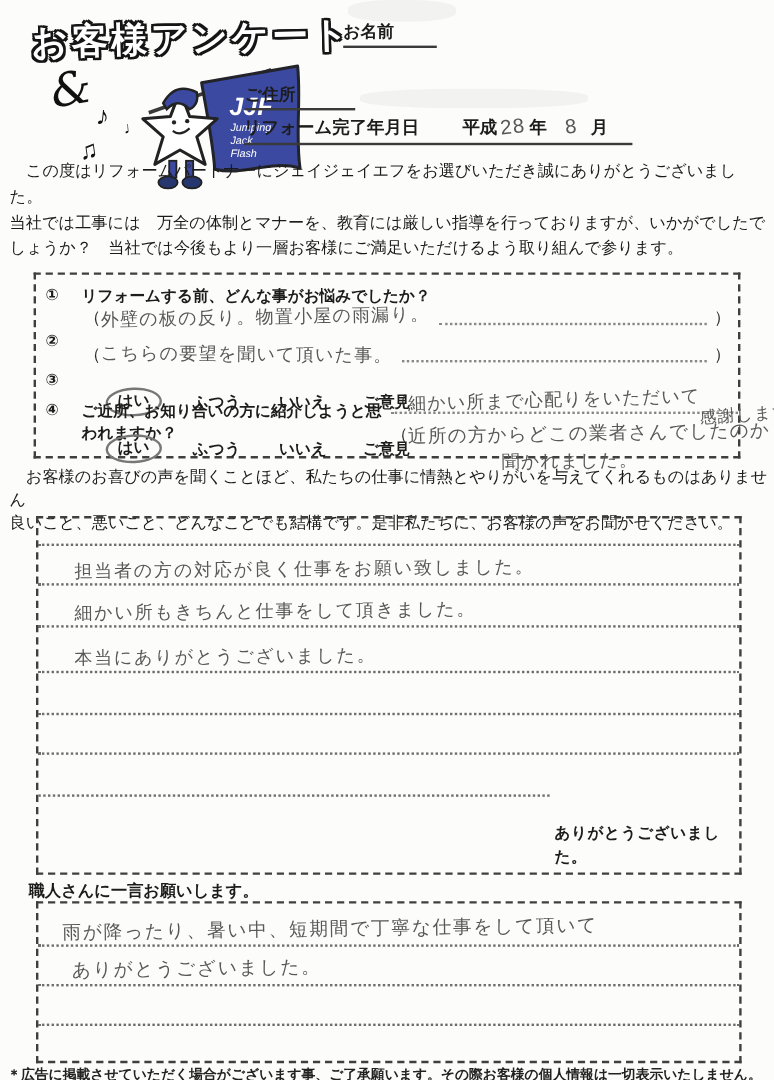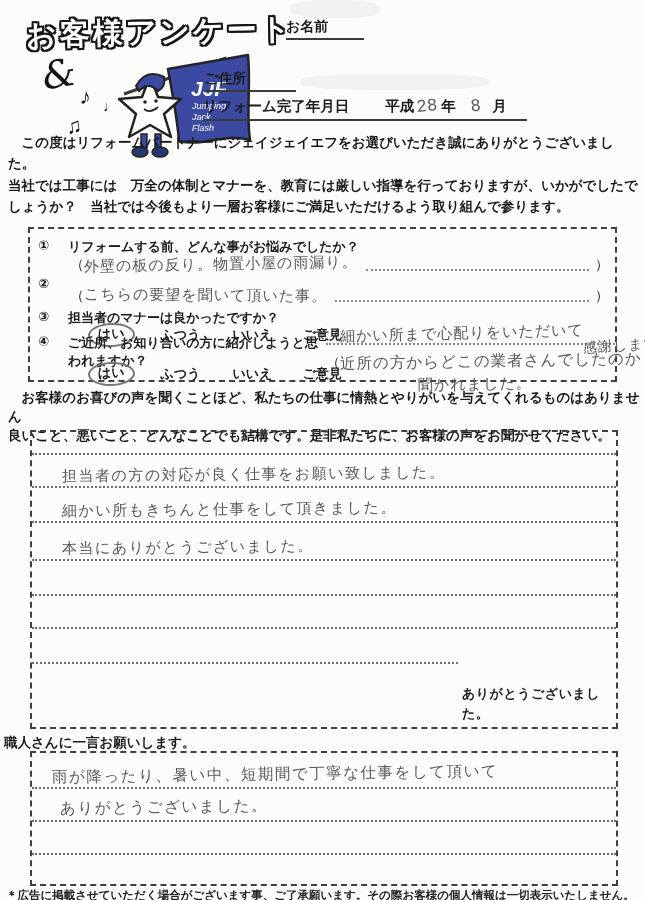--- a/index.html
+++ b/index.html
@@ -21,21 +21,21 @@
   .hfield{position:absolute;border-bottom:2px solid #3a3a3a;font-size:14px;font-weight:bold;padding-bottom:2px;}
   .namef{left:286px;top:18px;width:78px;}
   .addrf{left:204px;top:70px;width:92px;}
   .smudge{position:absolute;background:rgba(120,120,110,0.07);border-radius:40%;}
   .daterow{position:absolute;left:203px;top:96px;width:324px;border-bottom:2px solid #3a3a3a;
     display:flex;align-items:baseline;font-size:14.5px;font-weight:bold;padding-bottom:3px;}
   .daterow .gap{width:36px;}
   .handdigit{font-size:17px;font-weight:normal;color:#555;transform:rotate(-6deg);margin:0 3px;letter-spacing:1px;}
 
   
-  .para{position:absolute;left:8px;width:632px;font-size:13.5px;font-weight:700;line-height:1.58;color:#1b1b1b;}
+  .para{position:absolute;left:8px;width:632px;font-size:13.5px;font-weight:400;line-height:1.58;color:#1b1b1b;}
   .intro{top:132px;}
   .voiceintro{top:389px;line-height:1.4;}
 
   
   .qbox{position:absolute;left:28px;top:227px;width:585px;height:151px;border:2px dashed #3f3f3f;font-size:13px;font-weight:bold;}
   .qrow{position:absolute;display:flex;}
   .qnum{width:30px;padding-left:8px;}
   .hand{color:#585858;font-weight:normal;letter-spacing:1px;white-space:nowrap;}
   .ansrow{position:absolute;left:40px;right:6px;display:flex;align-items:flex-end;font-weight:normal;}
   .paren{font-weight:normal;color:#2a2a2a;font-size:14px;}
@@ -53,21 +53,21 @@
 
   
   .vbox{position:absolute;left:30px;top:430px;width:584px;height:295px;border:2px dashed #3f3f3f;}
   .vrow{border-bottom:2px dotted #6e6e6e;display:flex;align-items:flex-end;padding:0 0 2px 30px;box-sizing:border-box;}
   .vrow .hand{font-size:15px;letter-spacing:1.5px;transform:rotate(-0.6deg);}
   .r1{height:23px;}.r2{height:33px;}.r3{height:35px;}.r4{height:35px;}.r5{height:38px;text-align:right;}
   .r6{height:35px;}.r7{height:33px;}.r8{height:35px;width:73%;}
   .thanks{position:absolute;right:6px;bottom:3px;width:148px;font-size:13px;font-weight:bold;line-height:1.55;letter-spacing:0.5px;}
 
   
-  .crafthead{position:absolute;left:4px;top:734px;font-size:13.5px;font-weight:bold;}
+  .crafthead{position:absolute;left:24px;top:734px;font-size:13.5px;font-weight:bold;}
   .cbox{position:absolute;left:30px;top:751px;width:584px;height:131px;border:2px dashed #3f3f3f;}
   .crow{border-bottom:2px dotted #6e6e6e;display:flex;align-items:flex-end;padding:0 0 2px 20px;box-sizing:border-box;text-align:center;}
   .crow .hand{font-size:15.5px;letter-spacing:1.5px;transform:rotate(-0.8deg);}
   .cr1{height:36px;}.cr2{height:33px;padding-left:28px;}.cr3{height:33px;}
 
   .footer{position:absolute;left:6px;top:888px;width:639px;font-size:11.5px;font-weight:bold;white-space:nowrap;color:#222;}
 </style>
 </head>
 <body>
 
@@ -142,21 +142,20 @@
     </div>
     <div class="ansrow" style="top:59px;height:17px;">
       <span class="paren">（</span>
       <span class="hand" style="font-size:15px;transform:rotate(0.5deg);">こちらの要望を聞いて頂いた事。</span>
       <span class="dotfill"></span>
       <span class="paren">）</span>
     </div>
 
     <div class="qrow" style="top:80px;">
       <span class="qnum">③</span>
-      <span>担当者のマナーは良かったですか？</span>
     </div>
     <div class="optrow" style="top:94px;padding-left:58px;">
       <span class="o circle">はい</span>
       <span style="width:26px;"></span>
       <span class="o">ふつう</span>
       <span style="width:32px;"></span>
       <span class="o">いいえ</span>
       <span style="width:30px;"></span>
       <span class="o">ご意見</span>
     </div>

